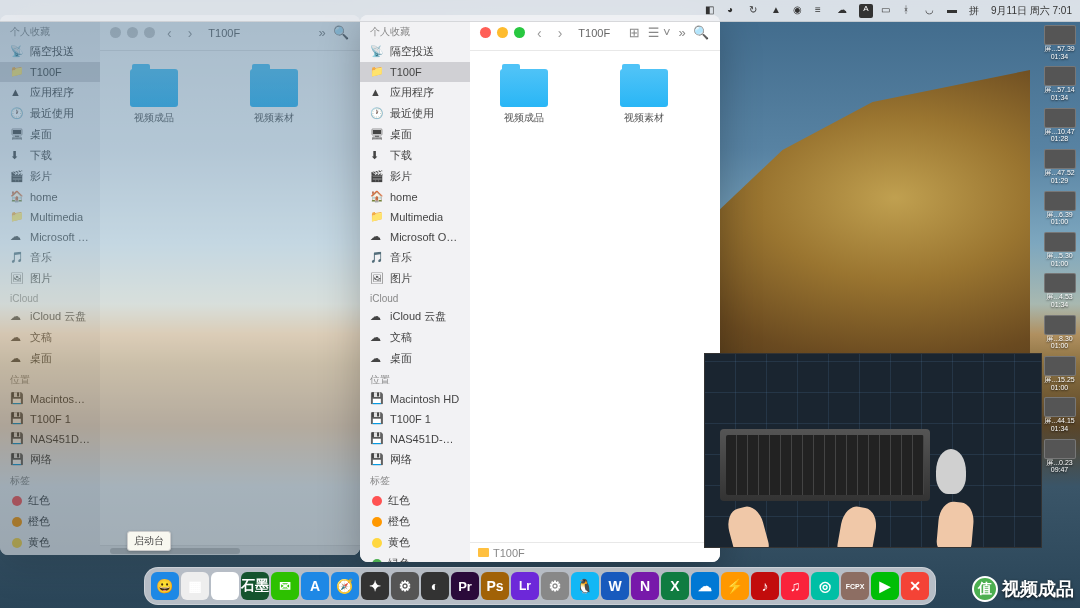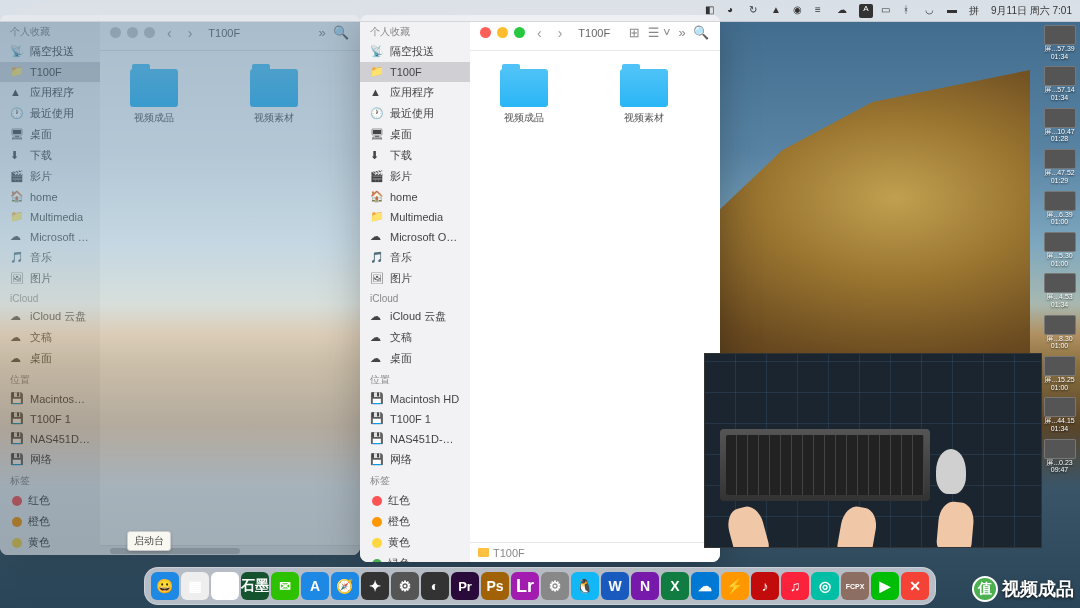--- a/index.html
+++ b/index.html
@@ -430,21 +430,21 @@
     <div class="dock-item" style="background:#fff;font-size:14px">◉</div>
     <div class="dock-item" style="background:#14532d;font-size:14px">石墨</div>
     <div class="dock-item" style="background:#2DC100;font-size:14px">✉</div>
     <div class="dock-item" style="background:#1E88E5;font-size:14px">A</div>
     <div class="dock-item" style="background:#1E88E5;font-size:14px">🧭</div>
     <div class="dock-item" style="background:#333;font-size:14px">✦</div>
     <div class="dock-item" style="background:#555;font-size:14px">⚙</div>
     <div class="dock-item" style="background:#333;font-size:14px">◐</div>
     <div class="dock-item" style="background:#2A0A3A;font-size:13px">Pr</div>
     <div class="dock-item" style="background:#a16207;font-size:14px">Ps</div>
-    <div class="dock-item" style="background:#a21caf;font-size:18px">Lr</div>
+    <div class="dock-item" style="background:#6d28d9;font-size:12px">Lr</div>
     <div class="dock-item" style="background:#888;font-size:14px">⚙</div>
     <div class="dock-item" style="background:#12B7F5;font-size:14px">🐧</div>
     <div class="dock-item" style="background:#185ABD;font-size:14px">W</div>
     <div class="dock-item" style="background:#7719AA;font-size:14px">N</div>
     <div class="dock-item" style="background:#107C41;font-size:14px">X</div>
     <div class="dock-item" style="background:#0078D4;font-size:14px">☁</div>
     <div class="dock-item" style="background:#FF9800;font-size:14px">⚡</div>
     <div class="dock-item" style="background:#C20C0C;font-size:14px">♪</div>
     <div class="dock-item" style="background:#FA233B;font-size:14px">♫</div>
     <div class="dock-item" style="background:#00BFA5;font-size:14px">◎</div>

